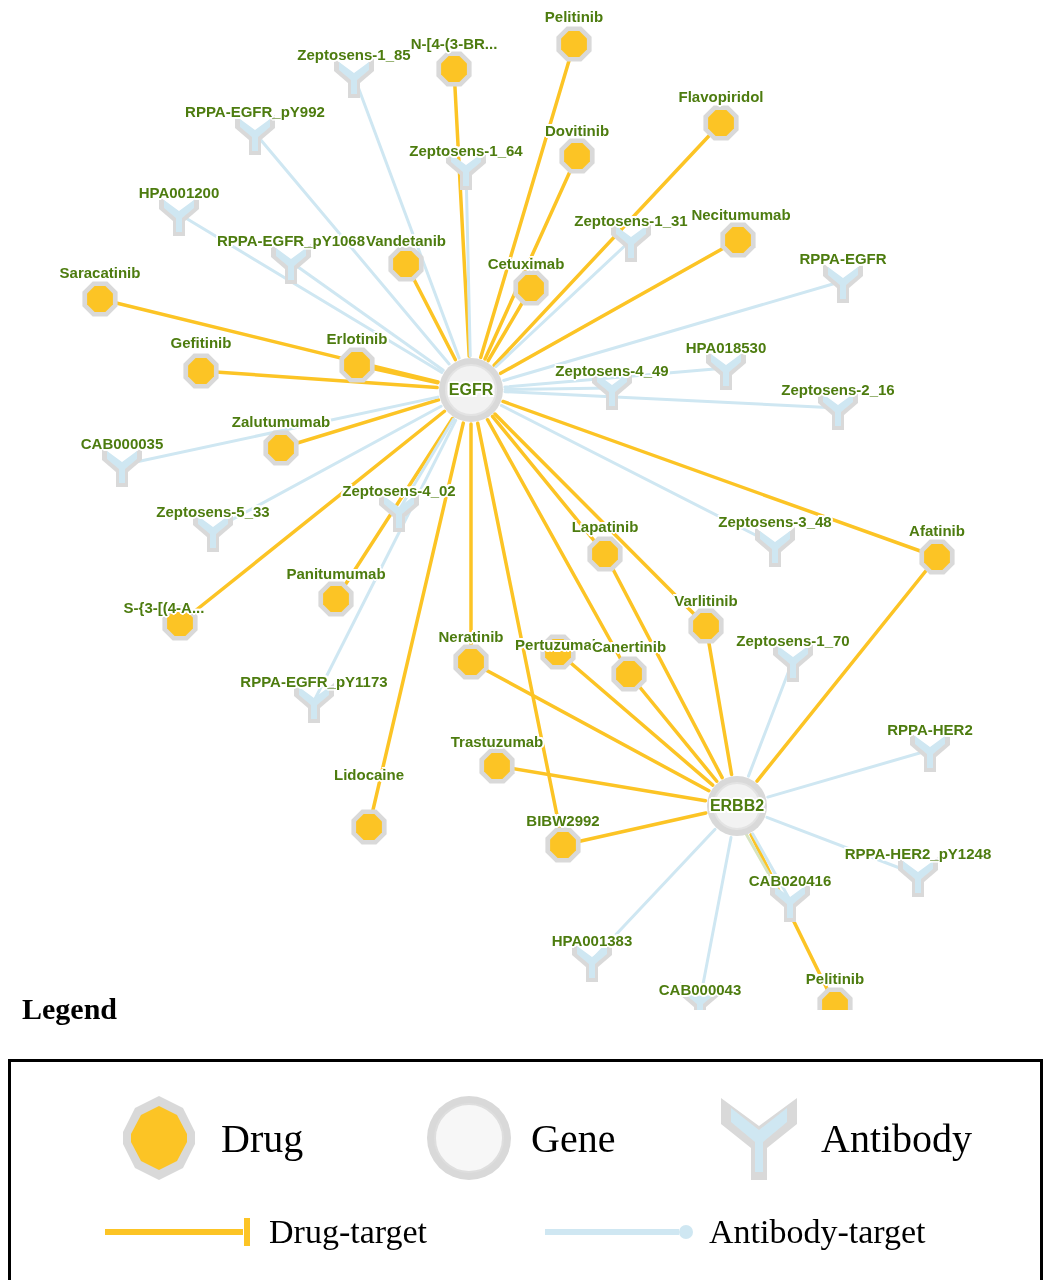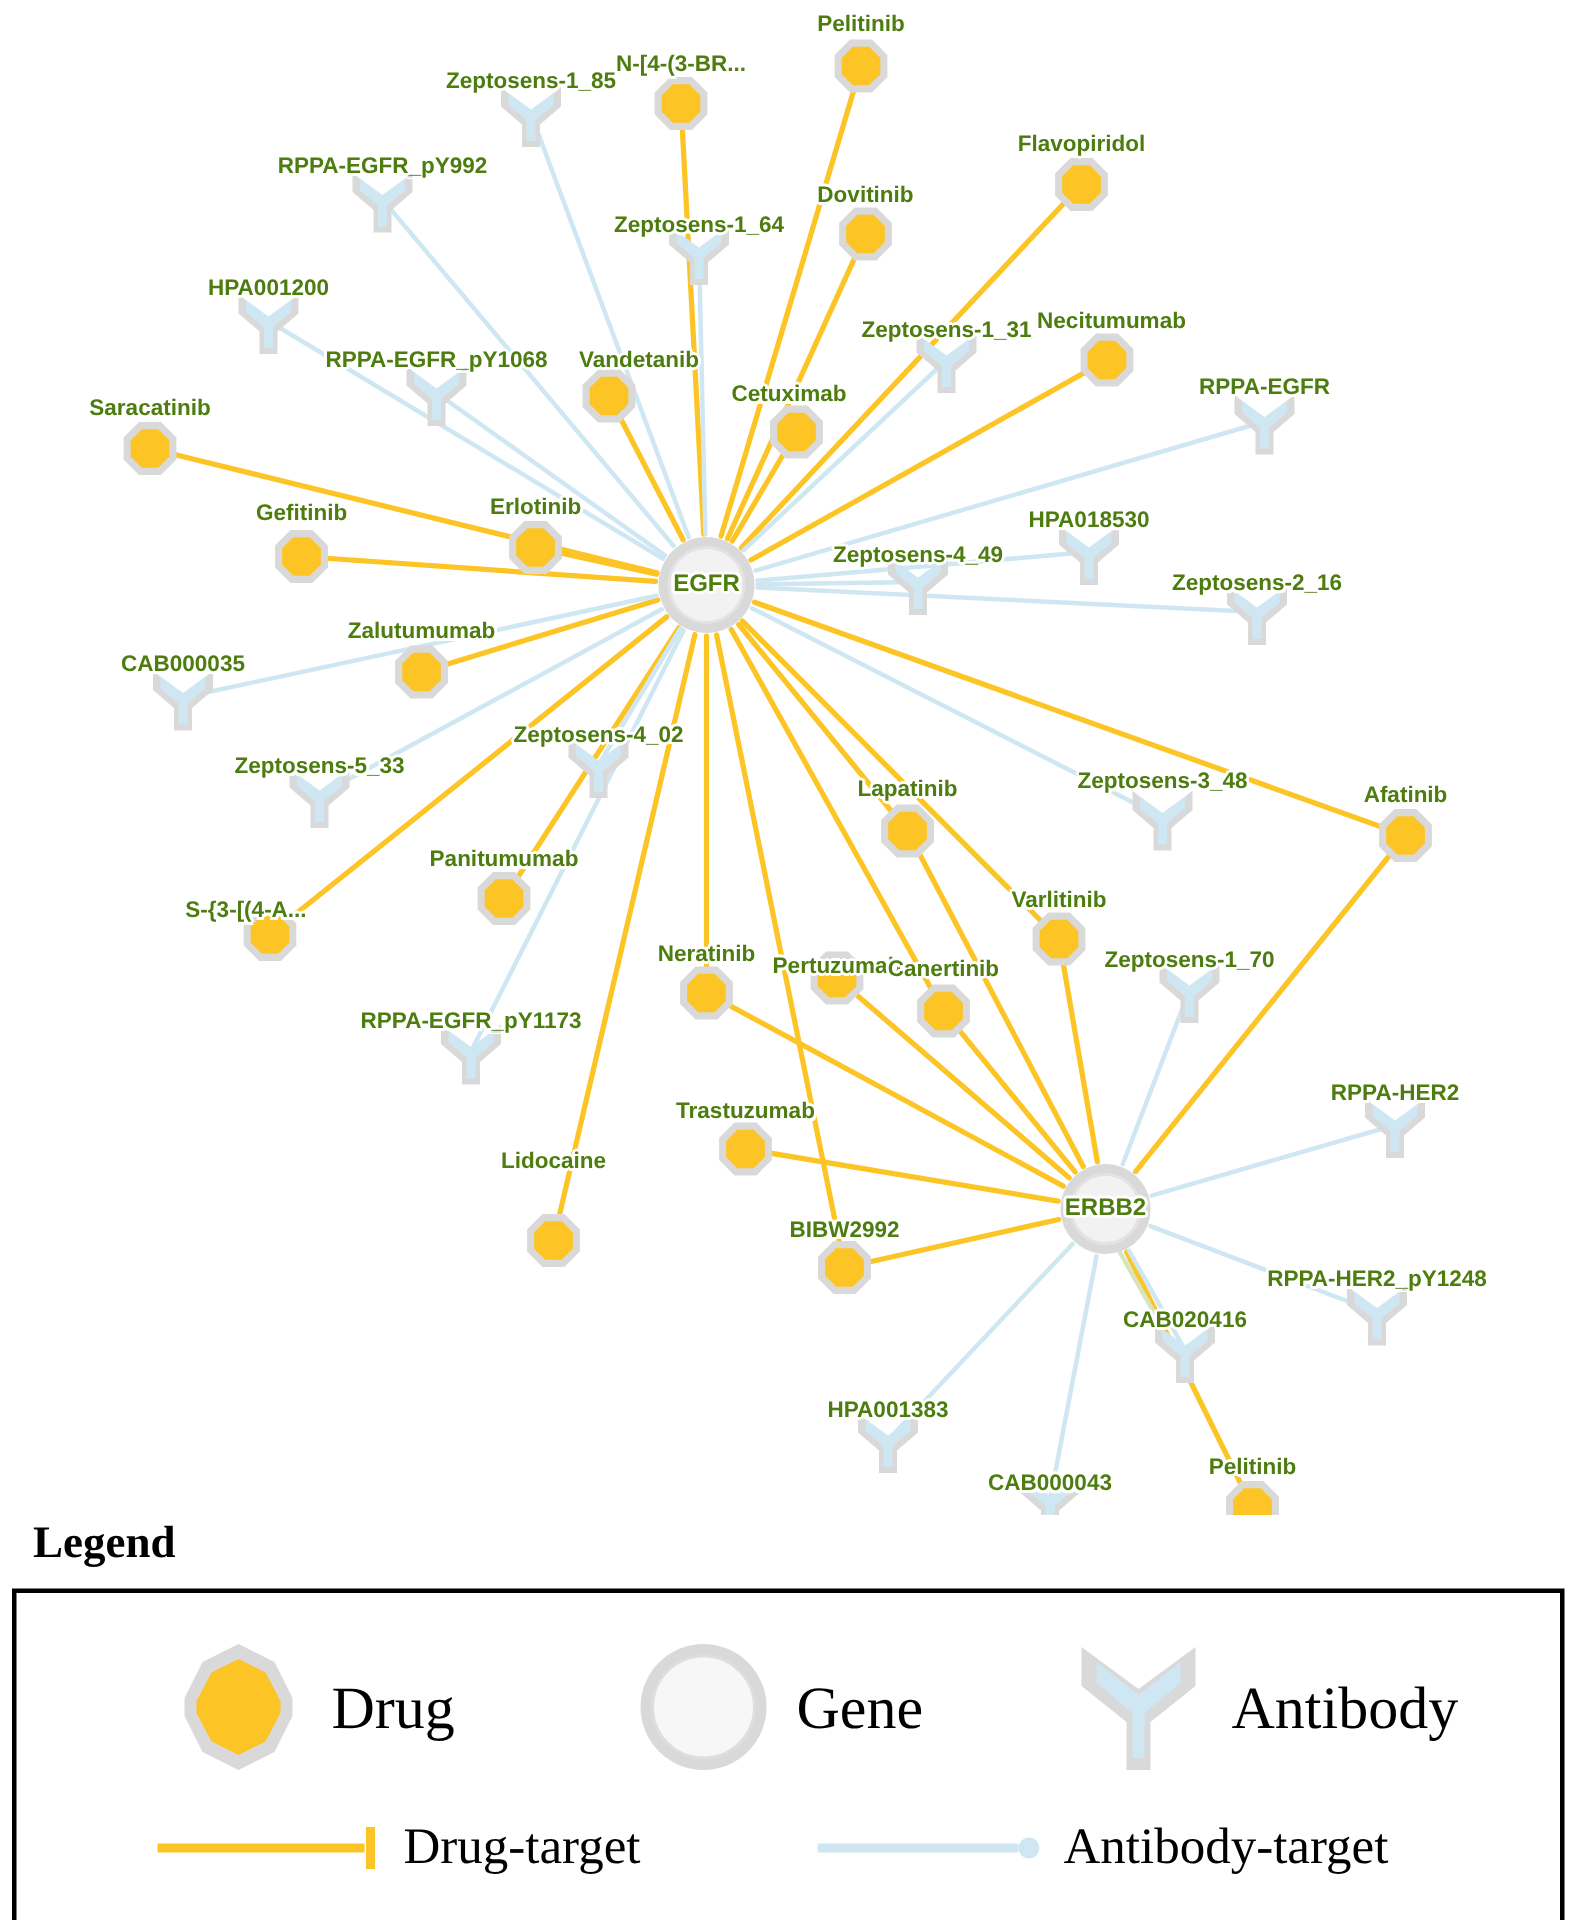--- a/index.html
+++ b/index.html
@@ -43,21 +43,20 @@
     font-size: 16px;
   }
   #legend-title {
     position: absolute;
     left: 22px;
     top: 992px;
     font-family: "Liberation Serif", serif;
     font-size: 30px;
     font-weight: bold;
     color: #000;
-    margin-top: 20px;
   }
   #legend-box {
     position: absolute;
     left: 8px;
     top: 1040px;
     width: 1035px;
     height: 296px;
     border: 3px solid #000;
     background: #fff;
     box-sizing: border-box;
@@ -243,21 +242,21 @@
       <circle cx="471" cy="390" r="25" fill="#f2f2f2" stroke="#e3e3e3" stroke-width="2"></circle>
       <circle cx="737" cy="806" r="30" fill="#d9d9d9"></circle>
       <circle cx="737" cy="806" r="23" fill="#f2f2f2" stroke="#e3e3e3" stroke-width="2"></circle>
     </svg>
   <div id="labels">
       <div class="node-label" style="left: 574px; top: 16px;">Pelitinib</div>
       <div class="node-label" style="left: 454px; top: 43px;">N-[4-(3-BR...</div>
       <div class="node-label" style="left: 721px; top: 96px;">Flavopiridol</div>
       <div class="node-label" style="left: 577px; top: 130px;">Dovitinib</div>
       <div class="node-label" style="left: 741px; top: 214px;">Necitumumab</div>
-      <div class="node-label" style="left: 426px; top: 240px;">Vandetanib</div>
+      <div class="node-label" style="left: 406px; top: 240px;">Vandetanib</div>
       <div class="node-label" style="left: 526px; top: 263px;">Cetuximab</div>
       <div class="node-label" style="left: 100px; top: 272px;">Saracatinib</div>
       <div class="node-label" style="left: 201px; top: 342px;">Gefitinib</div>
       <div class="node-label" style="left: 357px; top: 338px;">Erlotinib</div>
       <div class="node-label" style="left: 281px; top: 421px;">Zalutumumab</div>
       <div class="node-label" style="left: 336px; top: 573px;">Panitumumab</div>
       <div class="node-label" style="left: 164px; top: 607px;">S-{3-[(4-A...</div>
       <div class="node-label" style="left: 369px; top: 774px;">Lidocaine</div>
       <div class="node-label" style="left: 605px; top: 526px;">Lapatinib</div>
       <div class="node-label" style="left: 937px; top: 530px;">Afatinib</div>

